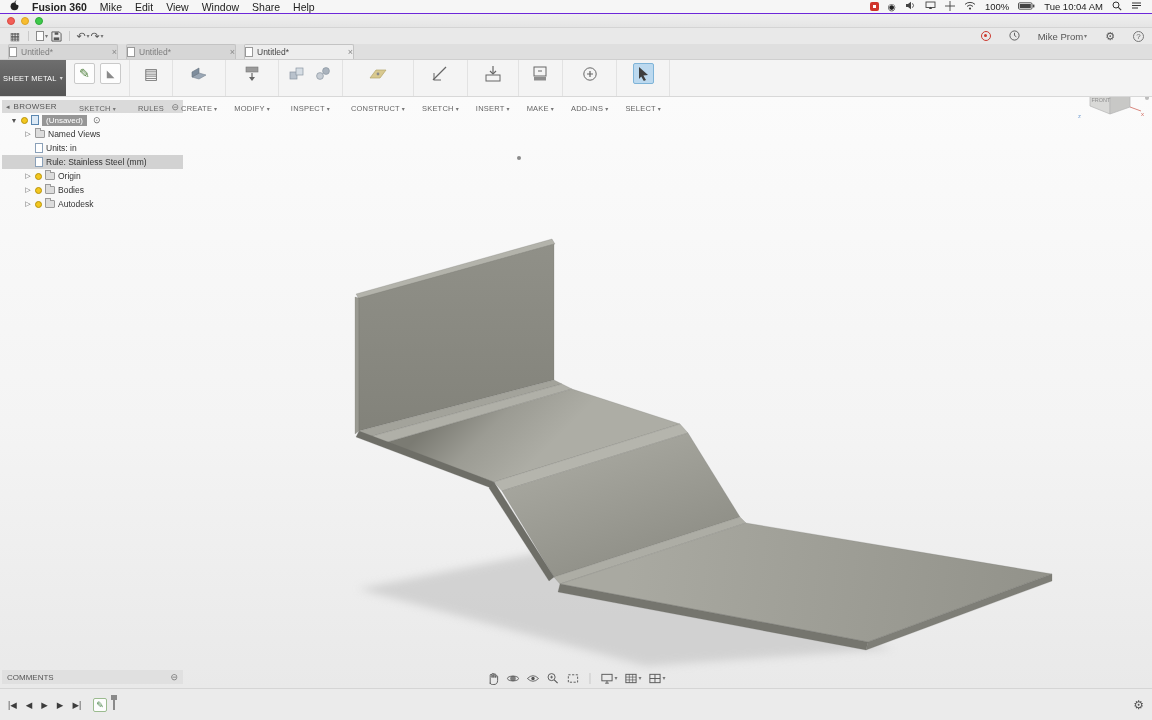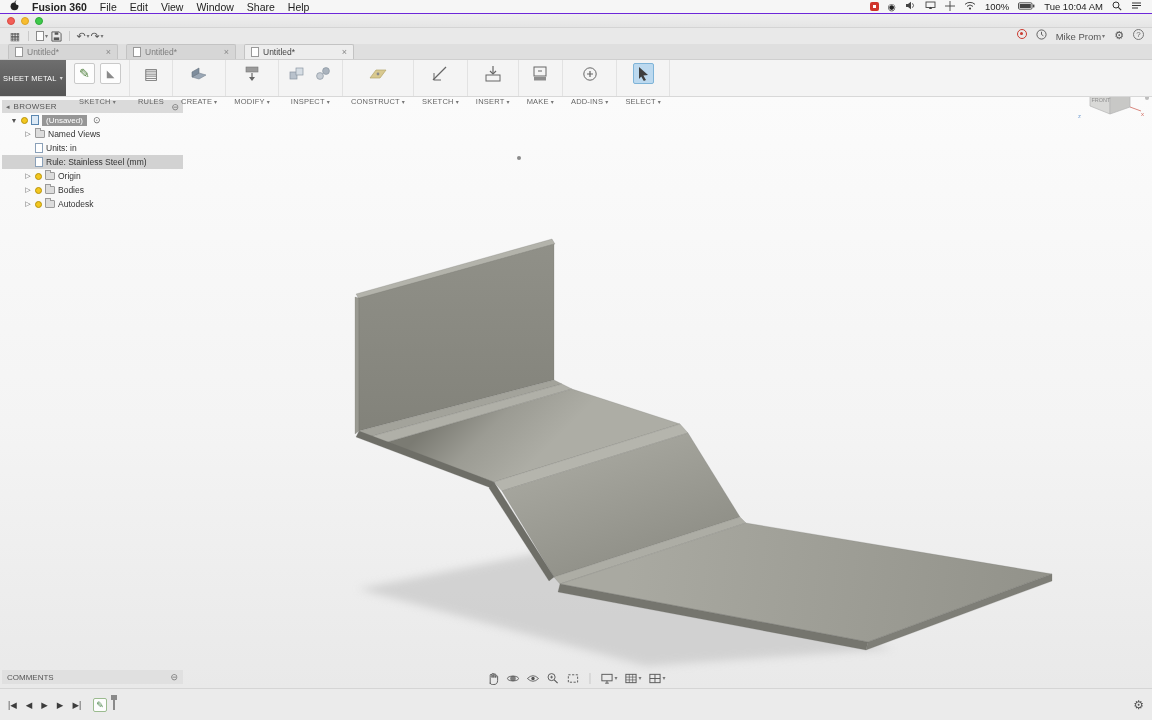--- a/index.html
+++ b/index.html
@@ -23,42 +23,42 @@
   .tl-yellow{background:#f8bd2f;border:1px solid #dba327;}
   .tl-green{background:#3ec94a;border:1px solid #2fa93a;}
   #titlebar .wtitle{position:absolute;left:0;right:0;top:1.5px;text-align:center;font-size:10px;color:#666;}
 
   
   #qat{position:absolute;top:28px;left:0;width:100%;height:16px;background:#e9e9e9;display:flex;align-items:center;padding:0 8px;z-index:38;}
   .qicon{display:flex;align-items:center;justify-content:center;min-width:14px;height:14px;color:#555;font-size:11px;gap:1px;}
   .vsep{width:1px;height:10px;background:#c9c9c9;margin:0 6px;}
   .caret{font-size:6px;color:#777;line-height:1;}
   .pageicon{width:8px;height:10px;background:#fcfcfc;border:1px solid #8a8a8a;display:inline-block;}
-  #qat .qright{margin-left:auto;display:flex;align-items:flex-start;gap:9px;font-size:9.5px;color:#333;}
+  #qat .qright{margin-left:auto;display:flex;align-items:center;gap:18px;font-size:9.5px;color:#333;}
   .recbtn{width:10px;height:10px;border:1.5px solid #cc3b30;border-radius:50%;position:relative;}
   .recbtn::after{content:"";position:absolute;left:2px;top:2px;width:3px;height:3px;border-radius:50%;background:#cc3b30;}
   .helpcircle{width:11px;height:11px;border:1px solid #777;border-radius:50%;color:#666;font-size:8px;display:flex;align-items:center;justify-content:center;}
 
   
   #tabsrow{position:absolute;top:44px;left:0;width:100%;height:16px;background:#dfdfdf;border-bottom:1px solid #cfcfcf;display:flex;align-items:flex-end;padding-left:8px;z-index:38;}
-  .tab{width:110px;height:15px;margin-right:8px;display:flex;align-items:center;gap:4px;padding:0 6px;font-size:8.5px;color:#7d7d7d;background:#d6d6d6;border:1px solid #c3c3c3;border-bottom:none;border-radius:2px 2px 0 0;}
+  .tab{width:110px;height:15px;margin-right:8px;display:flex;align-items:center;gap:4px;padding:0 0;font-size:8.5px;color:#7d7d7d;background:#d6d6d6;border:1px solid #c3c3c3;border-bottom:none;border-radius:2px 2px 0 0;}
   .tab.active{background:#ededed;color:#444;}
   .tabdoc{width:8px;height:10px;background:#fff;border:1px solid #999;flex:none;}
   .tablabel{white-space:nowrap;overflow:hidden;}
   .tabclose{margin-left:auto;color:#888;font-size:9px;cursor:default;}
 
   
   #ribbon{position:absolute;top:60px;left:0;width:100%;height:37px;background:#f4f4f4;border-bottom:1px solid #d8d8d8;display:flex;align-items:stretch;z-index:37;}
   #workspace-btn{width:66px;flex:none;background:linear-gradient(#6e6e6e,#555);color:#fff;font-size:7.5px;display:flex;align-items:center;justify-content:center;gap:3px;letter-spacing:.2px;}
   .rgroup{display:flex;flex-direction:column;align-items:center;padding:3px 8px 2px;border-right:1px solid #e2e2e2;}
   .ricons{display:flex;gap:5px;height:21px;align-items:center;}
   .ricon{width:21px;height:21px;display:flex;align-items:center;justify-content:center;font-size:13px;color:#555;}
   .ricon.card{background:#fdfdfd;border:1px solid #c9c9c9;border-radius:2px;}
   .ricon.select-active{background:#bcd9ef;border:1px solid #7fb4d8;border-radius:2px;}
-  .rlabel{font-size:7.5px;color:#666;margin-top:13px;display:flex;align-items:center;gap:2px;letter-spacing:.2px;}
+  .rlabel{font-size:7.5px;color:#666;margin-top:20px;display:flex;align-items:center;gap:2px;letter-spacing:.2px;}
 
   
   #canvas{position:absolute;top:97px;left:0;width:100%;height:591px;background:linear-gradient(180deg,#fbfbfb 0%,#f4f4f4 55%,#e9e9e9 100%);z-index:1;}
   #model{position:absolute;top:0;left:0;z-index:2;pointer-events:none;}
   #cursor-dot{position:absolute;left:517px;top:156px;width:4px;height:4px;background:#8a8a8a;border-radius:50%;z-index:3;}
 
   
   #browser{position:absolute;top:100px;left:2px;width:181px;z-index:20;font-size:8.5px;color:#333;}
   #browser-header{height:13px;background:#dadada;display:flex;align-items:center;gap:4px;padding:0 4px;color:#555;font-size:8px;text-align:right;}
   #browser-header .bh-title{letter-spacing:.3px;}
@@ -100,21 +100,21 @@
 <div id="menubar">
   <div class="mleft">
     <span>
       <svg width="9" height="11" viewBox="0 0 9 11">
           <circle cx="4.5" cy="6.3" r="3.9" fill="#222"></circle>
           <circle cx="7.8" cy="3.2" r="1.9" fill="#f6f6f6"></circle>
           <path d="M4.8 2.7C4.8 1.7 5.4 .9 6.2 .6" stroke="#222" fill="none" stroke-width="0.9"></path>
         </svg>
     </span>
     <span class="appname">Fusion 360</span>
-    <span>File</span>
+    <span>Mike</span>
     <span>Edit</span>
     <span>View</span>
     <span>Window</span>
     <span>Share</span>
     <span>Help</span>
   </div>
   <div class="mright">
     <span class="osredsq"></span>
     <span>◉</span>
     <span><svg width="11" height="9" viewBox="0 0 11 9">

